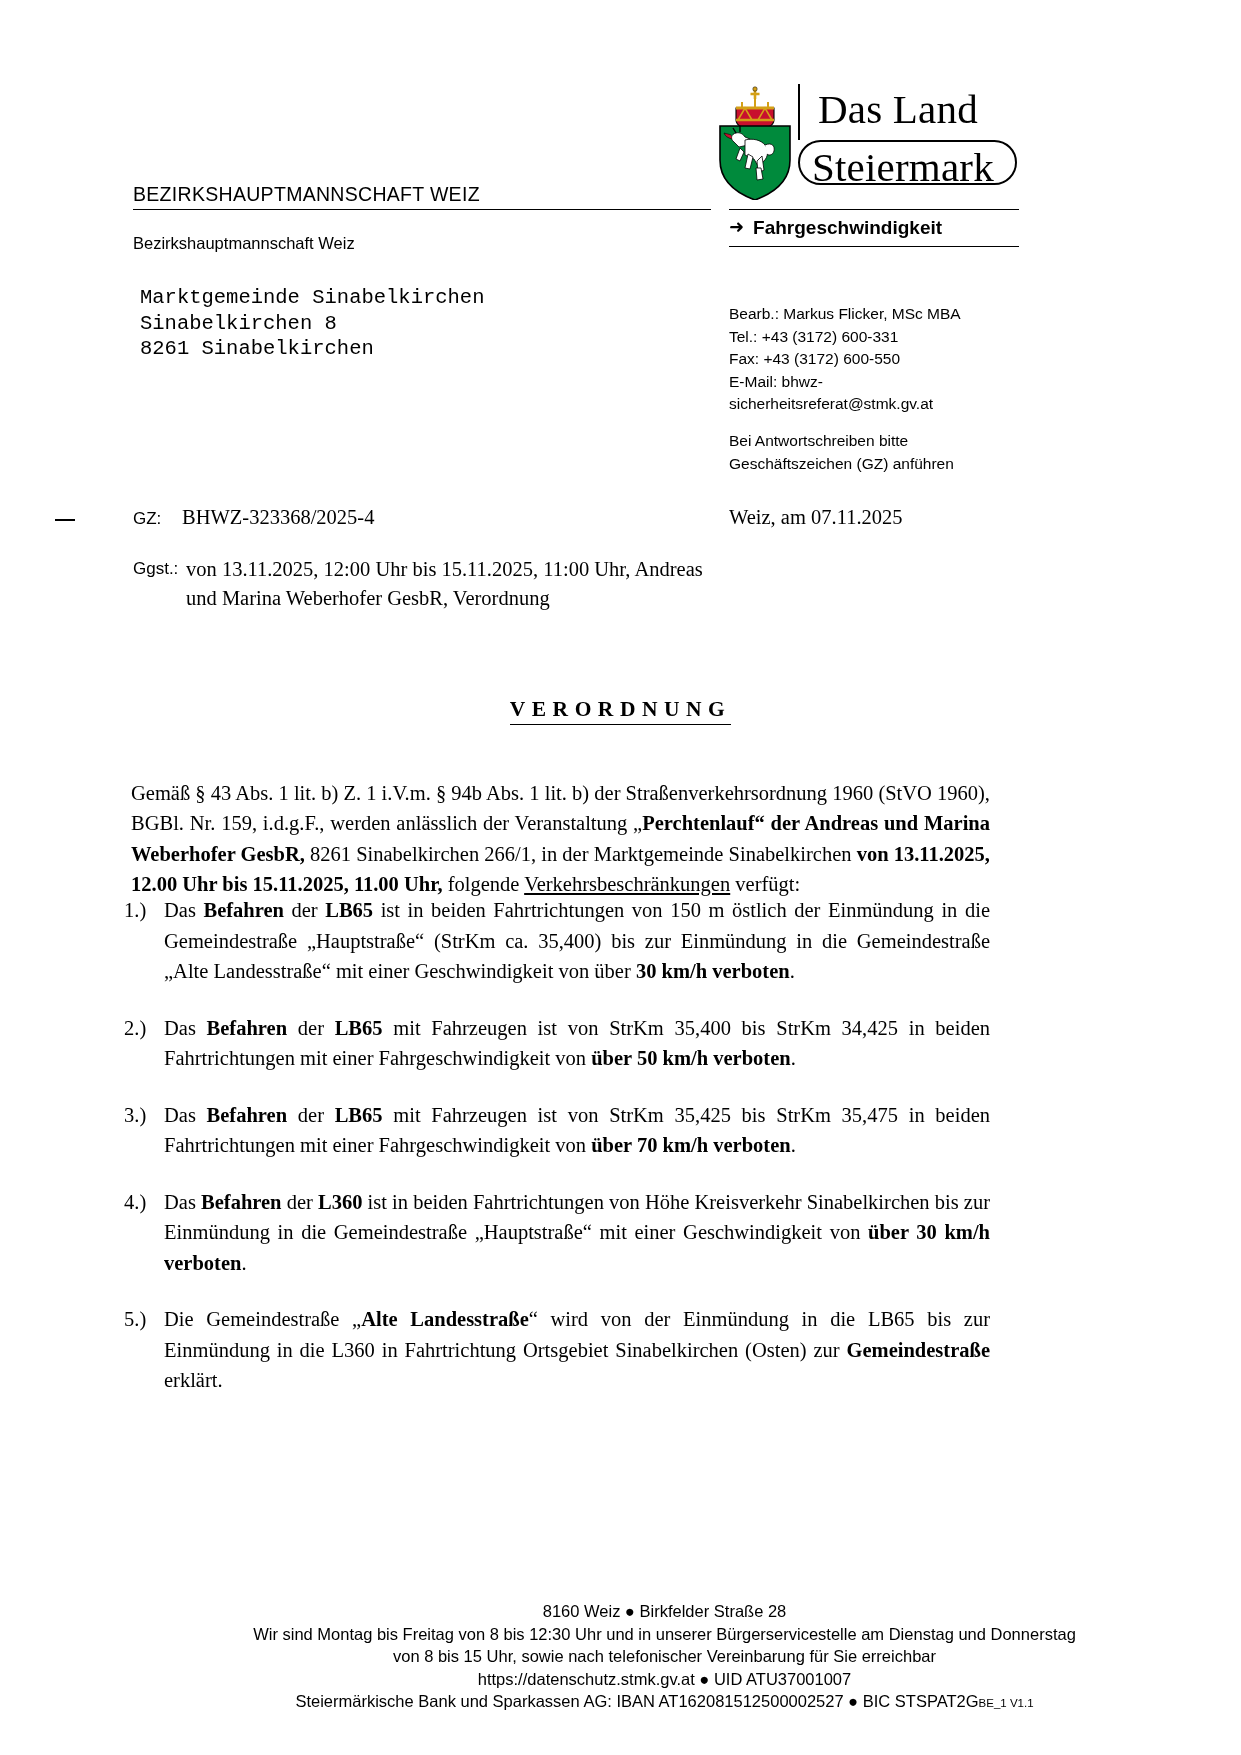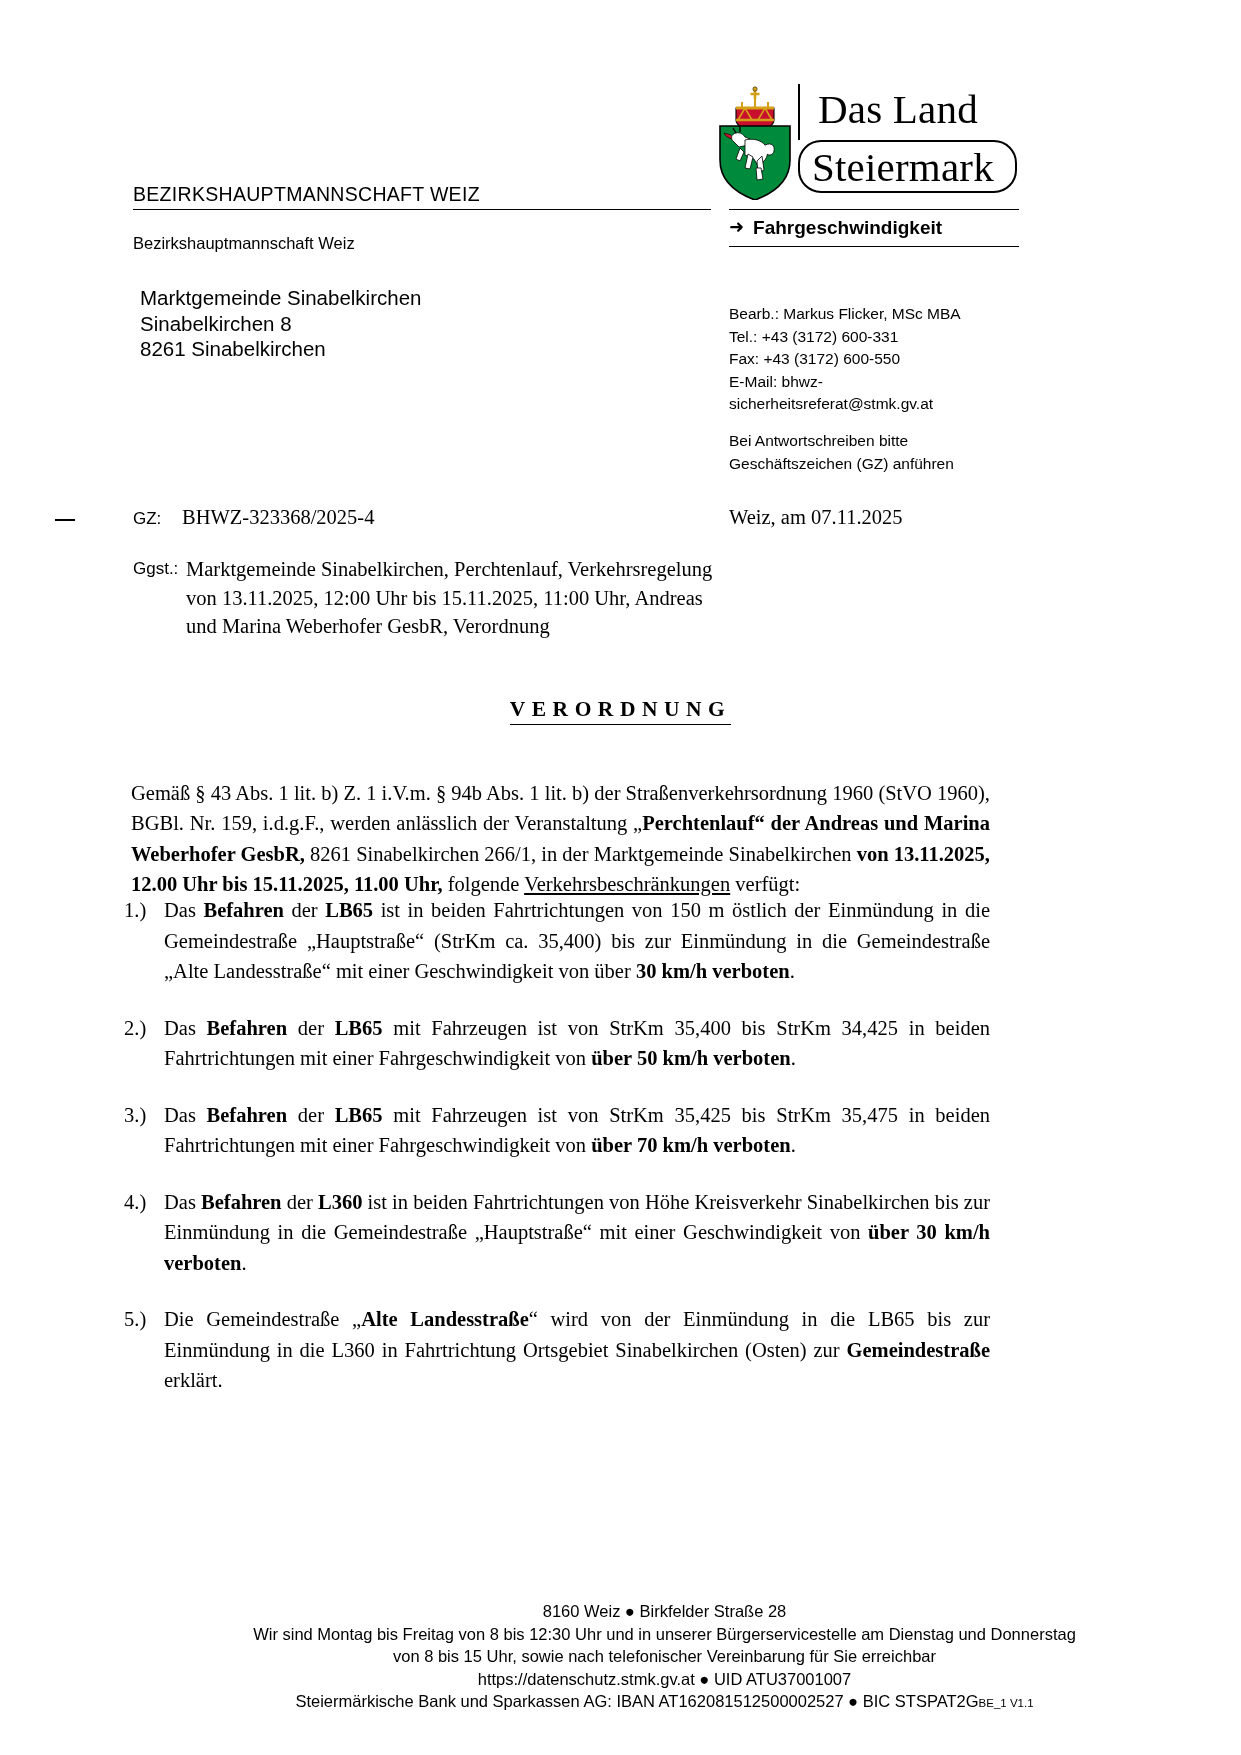--- a/index.html
+++ b/index.html
@@ -63,21 +63,21 @@
     padding-left: 18px;
     height: 56px;
   }
   .wm2 {
     top: 56px;
     border-left: 2.2px solid #000;
     border-top: 2.2px solid #000;
     border-right: 2.2px solid #000;
     border-bottom: 2.2px solid #000;
     padding-left: 12px;
-    height: 53px;
+    height: 45px;
     border-radius: 23px;
   }
 
   
   .authority-title {
     position: absolute;
     left: 133px;
     top: 183px;
     font-family: "Liberation Sans", "DejaVu Sans", sans-serif;
     font-size: 19.5px;
@@ -138,21 +138,21 @@
     top: 234px;
     font-family: "Liberation Sans", "DejaVu Sans", sans-serif;
     font-size: 16.5px;
     color: #000;
     white-space: nowrap;
   }
   .recipient {
     position: absolute;
     left: 140px;
     top: 285px;
-    font-family: Liberation Sans, sans-serif;
+    font-family: Liberation Mono, monospace;
     font-size: 20.5px;
     line-height: 25.5px;
     color: #000;
     white-space: nowrap;
   }
 
   
   .contact {
     position: absolute;
     left: 729px;
@@ -380,21 +380,20 @@
     <div>Geschäftszeichen (GZ) anführen</div>
   </div>
 
   <div class="margin-dash"></div>
   <div class="gz-label">GZ:</div>
   <div class="gz-value">BHWZ-323368/2025-4</div>
   <div class="place-date">Weiz, am 07.11.2025</div>
 
   <div class="subject-label">Ggst.:</div>
   <div class="subject-body">
-    <div>Marktgemeinde Sinabelkirchen, Perchtenlauf, Verkehrsregelung</div>
     <div>von 13.11.2025, 12:00 Uhr bis 15.11.2025, 11:00 Uhr, Andreas</div>
     <div>und Marina Weberhofer GesbR, Verordnung</div>
   </div>
 
   <div class="doc-title">
     <span>VERORDNUNG</span>
   </div>
 
   <p class="intro"><span>Gemäß § 43 Abs. 1 lit. b) Z. 1 i.V.m. § 94b Abs. 1 lit. b) der Straßenverkehrsordnung 1960 (StVO 1960), BGBl. Nr. 159, i.d.g.F., werden anlässlich der Veranstaltung „</span><b>Perchtenlauf“ der Andreas und Marina Weberhofer GesbR,</b><span> 8261 Sinabelkirchen 266/1, in der Marktgemeinde Sinabelkirchen </span><b>von 13.11.2025, 12.00 Uhr bis 15.11.2025, 11.00 Uhr,</b><span> folgende </span><u>Verkehrsbeschränkungen</u><span> verfügt:</span></p>
 

